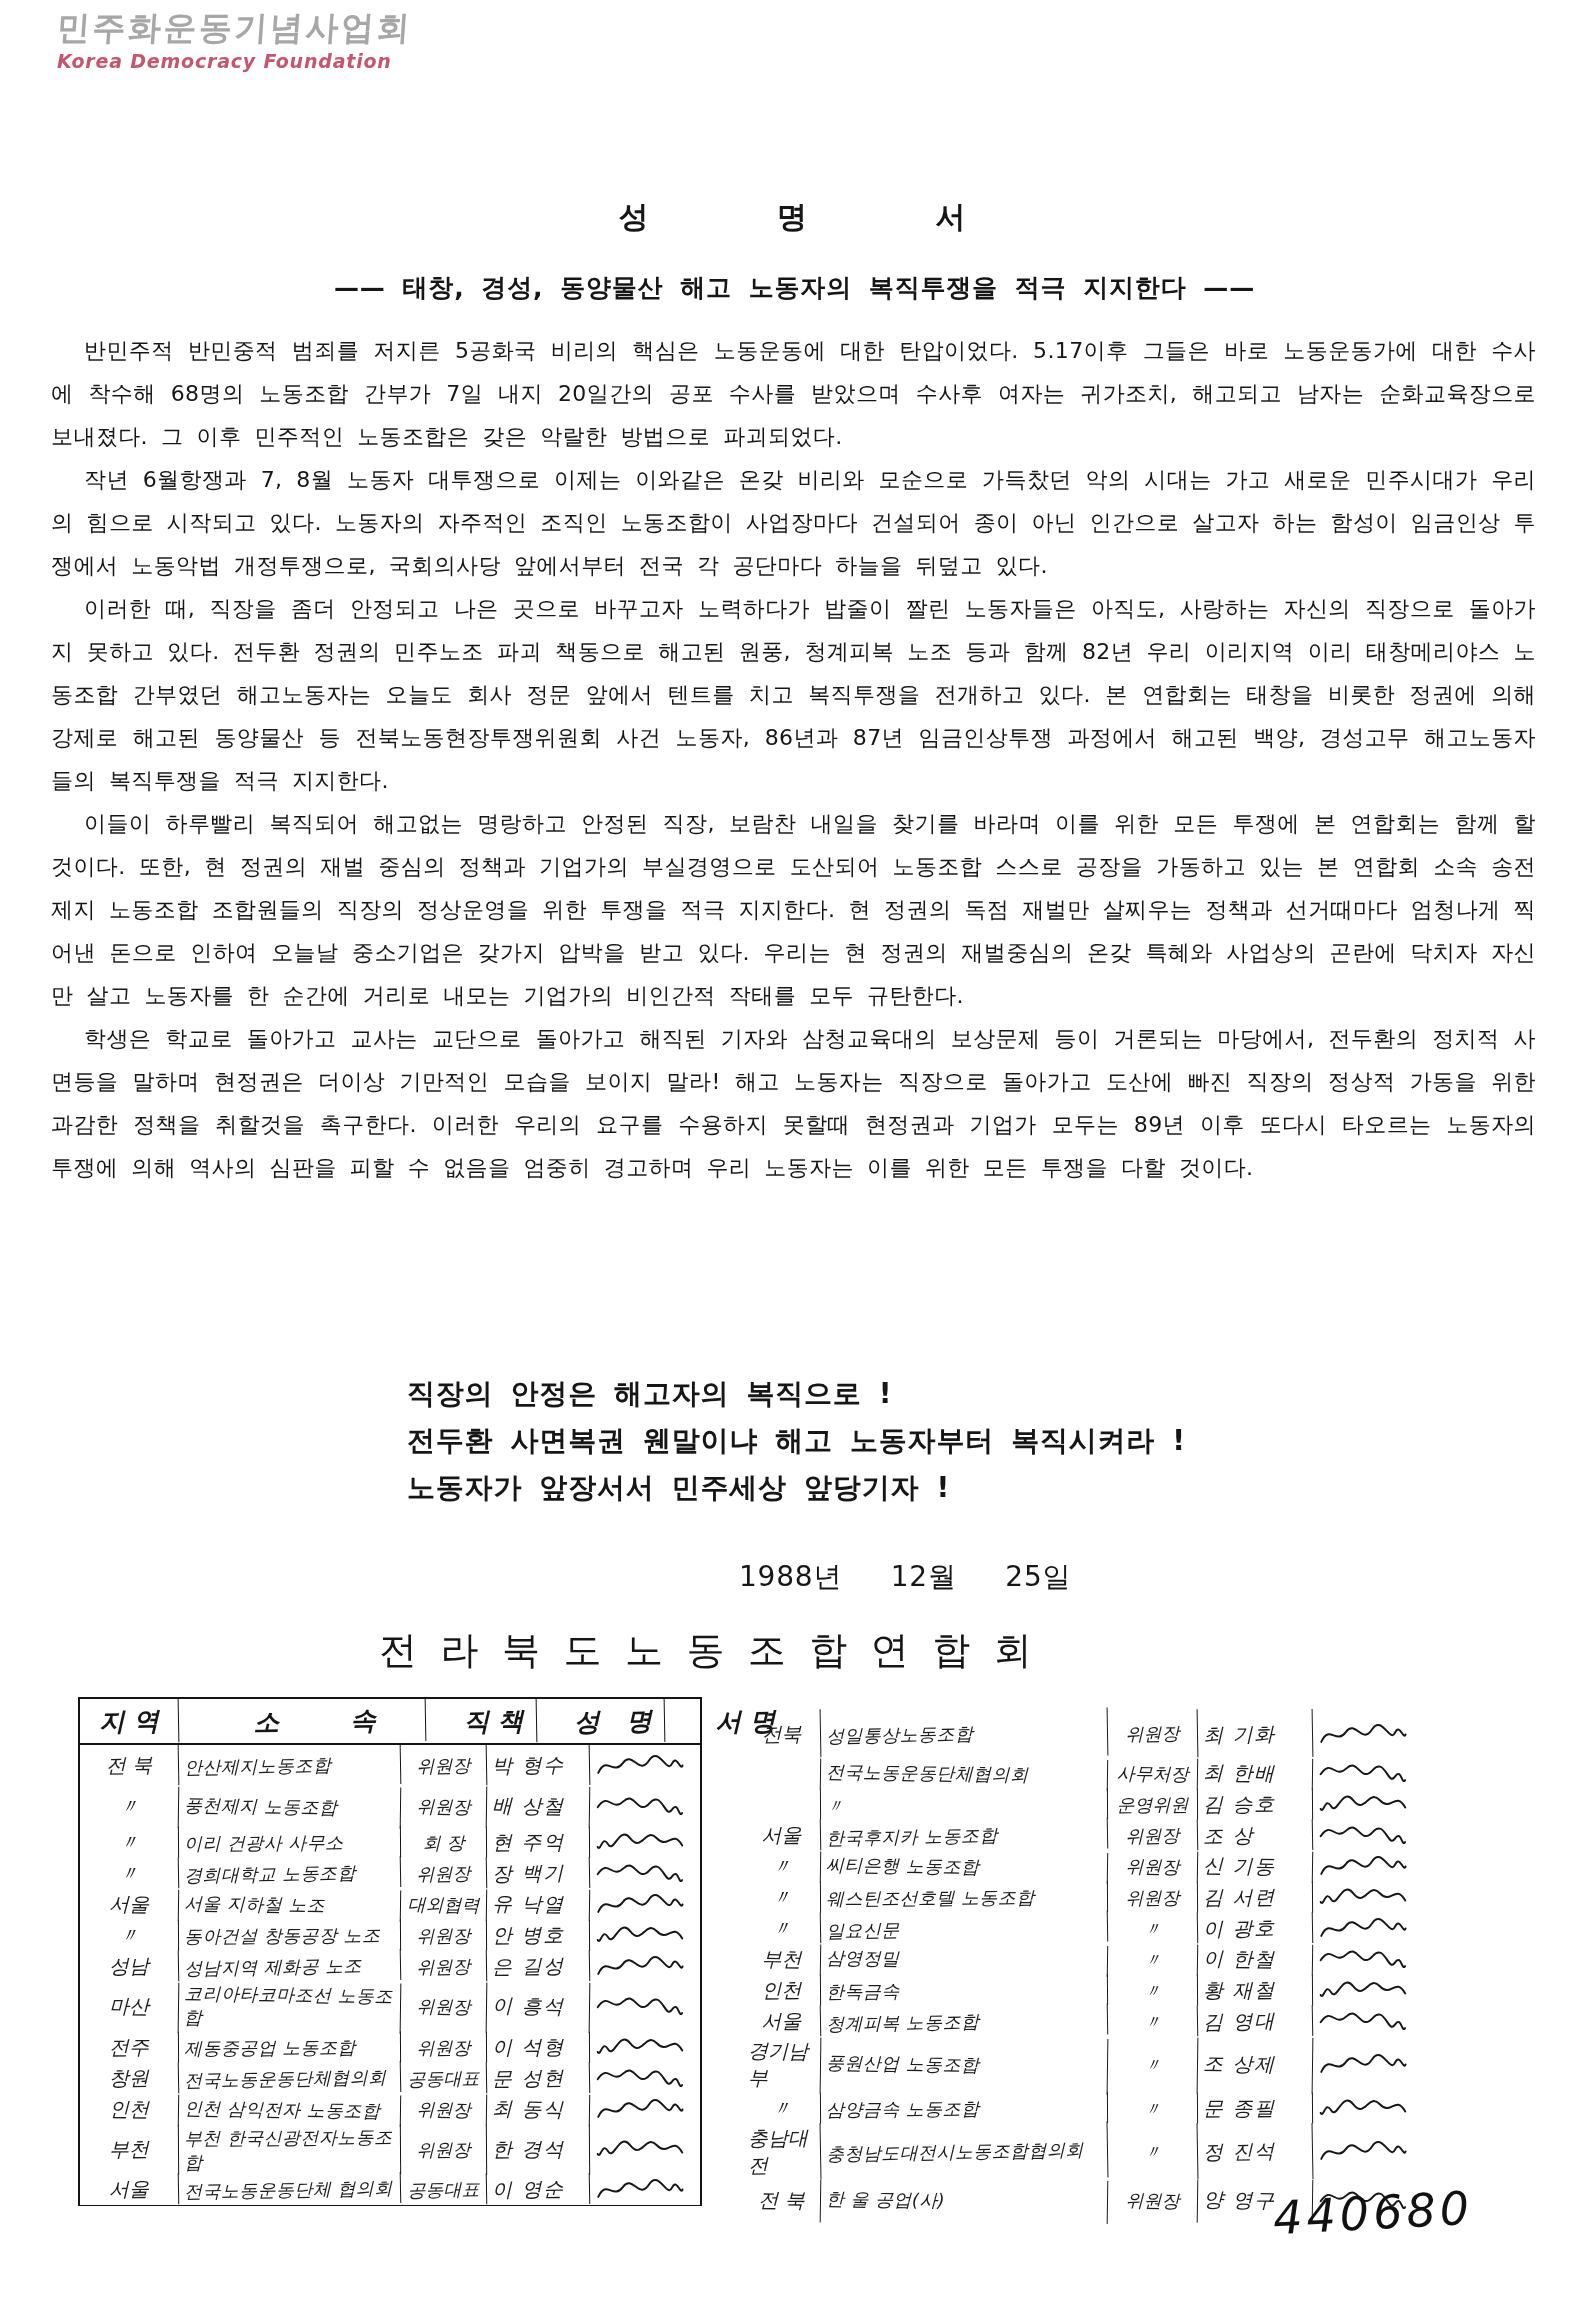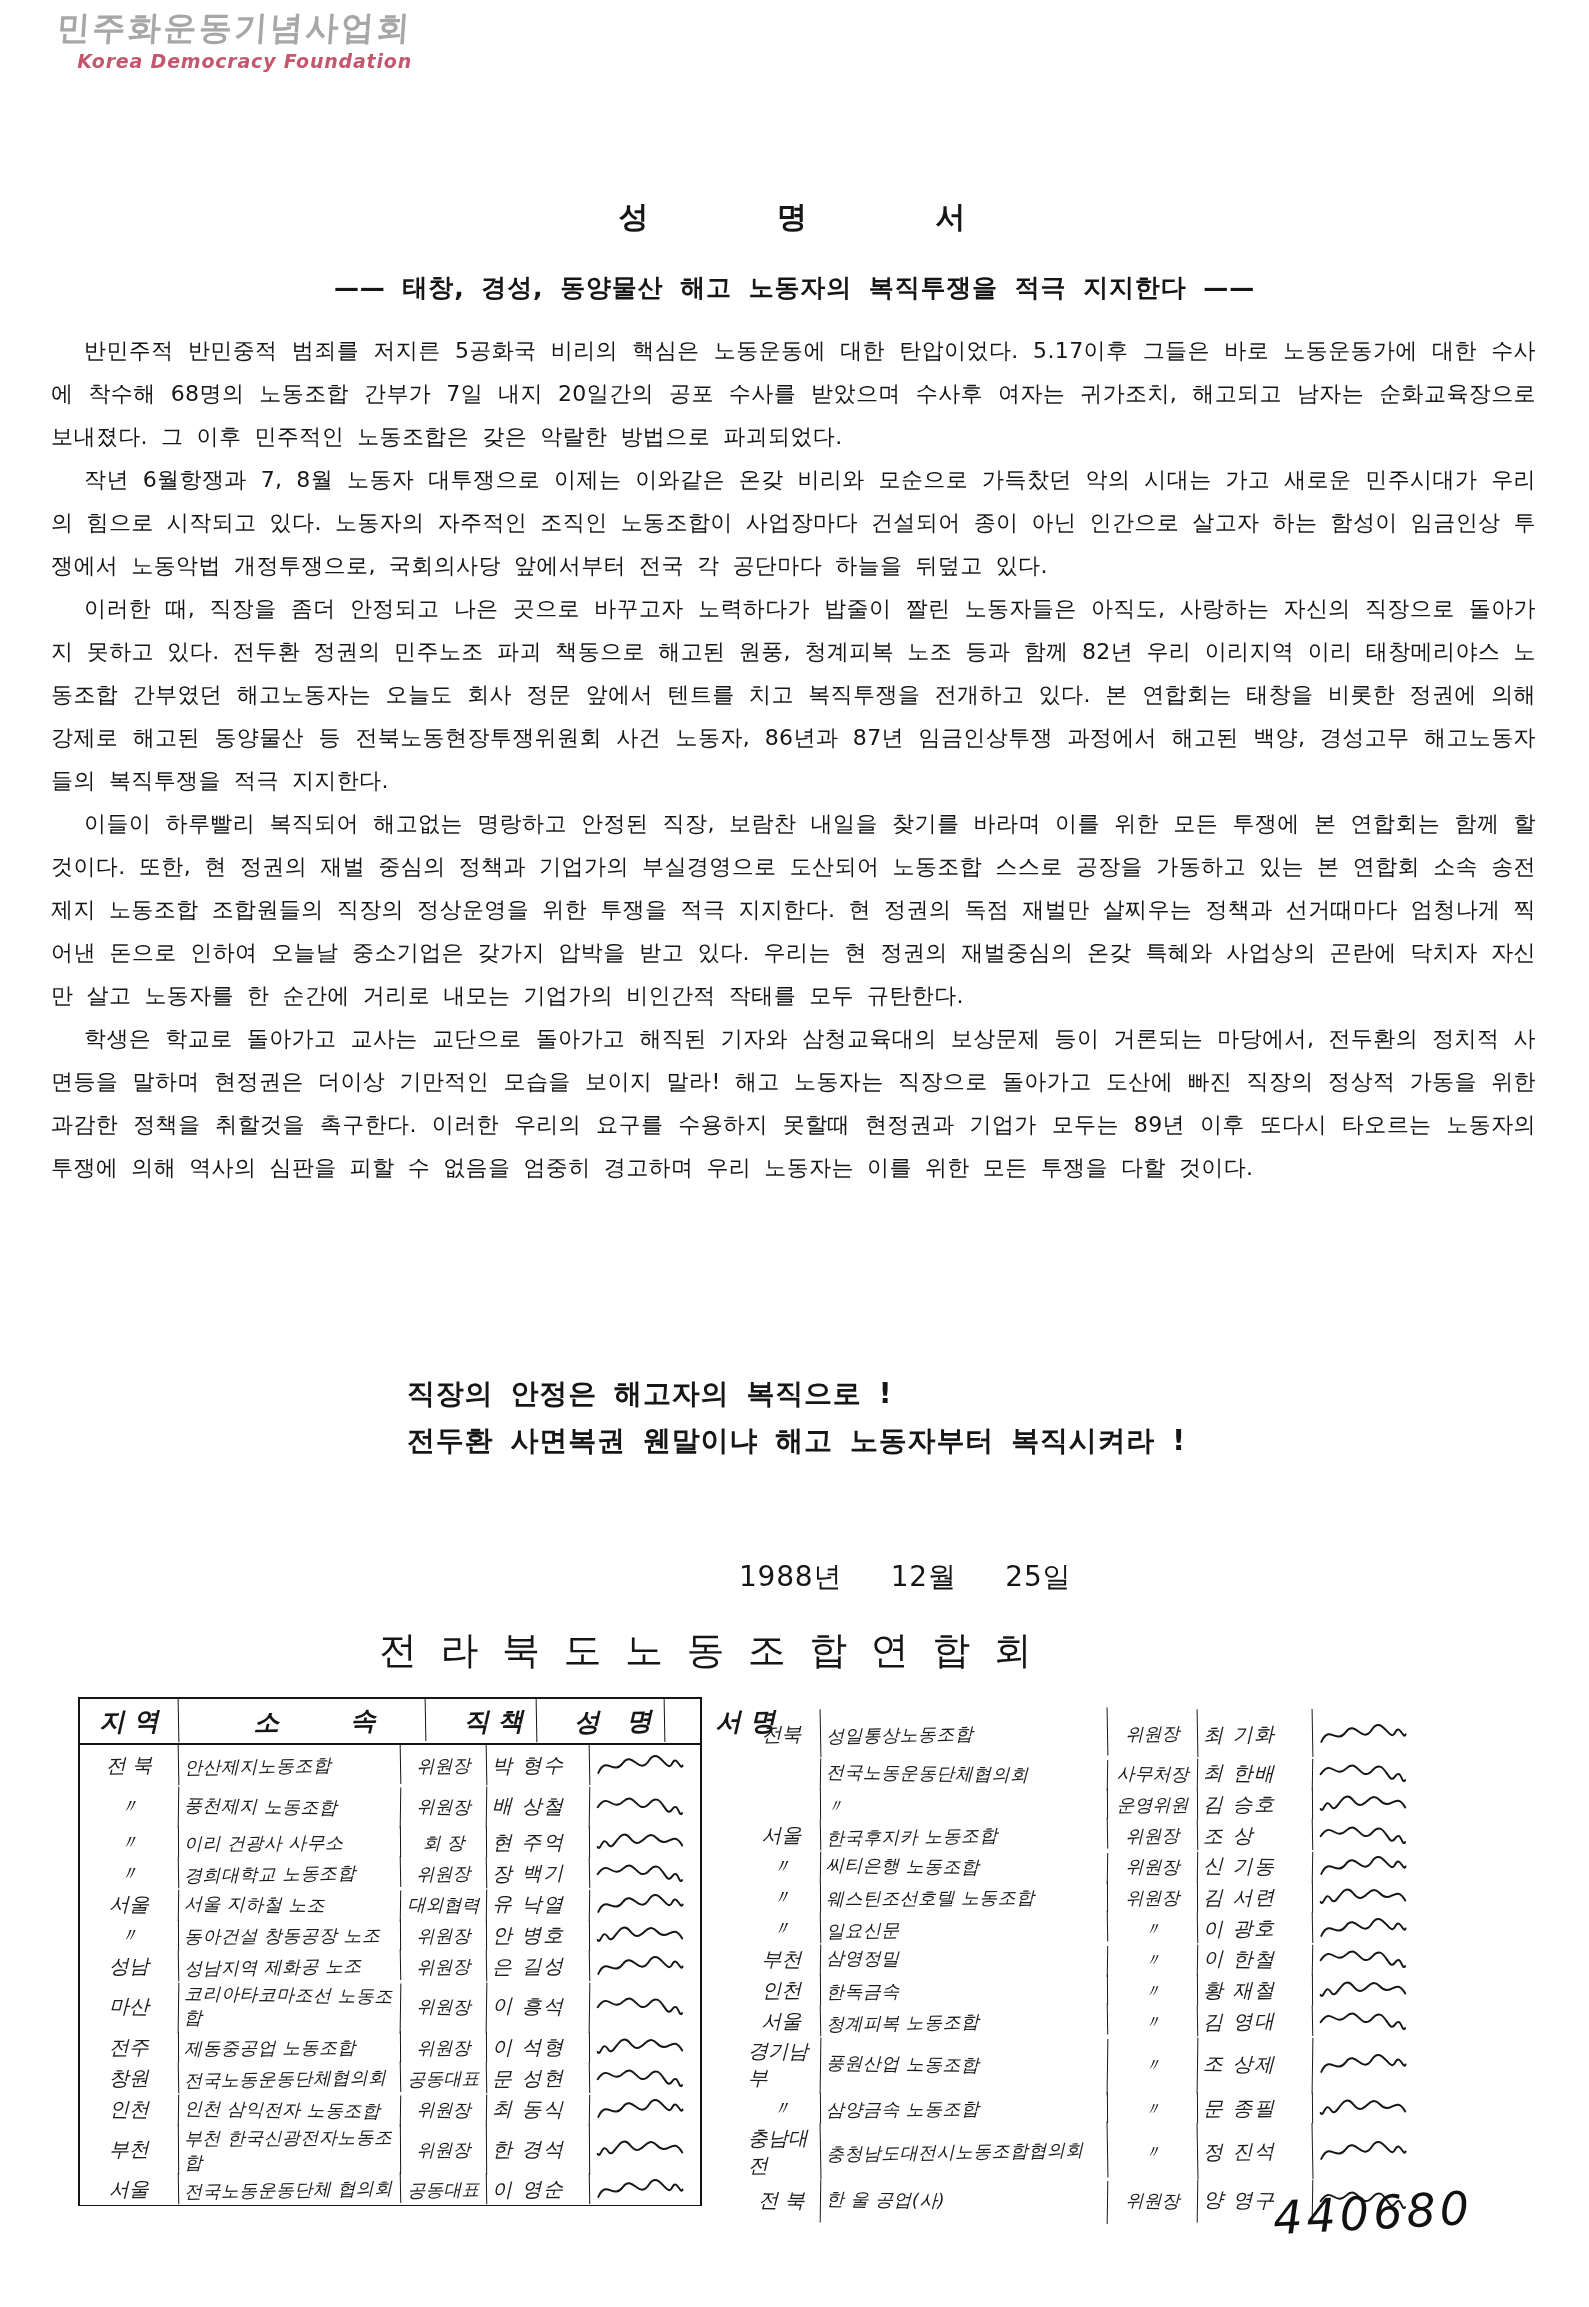--- a/index.html
+++ b/index.html
@@ -6,21 +6,21 @@
   .page{
     position:relative;width:1589px;height:2307px;background:#ffffff;
     font-family:"DejaVu Sans",sans-serif;color:#161616;overflow:hidden;
     margin:0 auto;
   }
   
   .logo{position:absolute;left:57px;top:10px;}
   .logo-kr{font-size:33px;font-weight:700;color:#a7a7a7;letter-spacing:2.5px;
     transform:skewX(-4deg);line-height:1.1;}
   .logo-en{font-size:19px;font-weight:800;font-style:italic;color:#c4566d;
-    letter-spacing:0.8px;margin-top:3.3px;text-align:right;}
+    letter-spacing:0.8px;margin-top:3.3px;}
   
   .doc-title{position:absolute;top:197px;left:0;width:100%;text-align:center;
     font-size:30px;font-weight:600;letter-spacing:5px;white-space:pre;}
   .doc-subtitle{position:absolute;top:271px;left:0;width:100%;text-align:center;
     font-size:25px;font-weight:700;word-spacing:7.4px;letter-spacing:0.8px;}
   
   .body-text{position:absolute;left:51px;top:329px;width:1485px;
     font-size:22px;line-height:43px;text-align:justify;word-spacing:5.7px;letter-spacing:0.4px;}
   .body-text p{margin:0;text-indent:1.5em;}
   
@@ -82,20 +82,21 @@
     <p>반민주적 반민중적 범죄를 저지른 5공화국 비리의 핵심은 노동운동에 대한 탄압이었다. 5.17이후 그들은 바로 노동운동가에 대한 수사에 착수해 68명의 노동조합 간부가 7일 내지 20일간의 공포 수사를 받았으며 수사후 여자는 귀가조치, 해고되고 남자는 순화교육장으로 보내졌다. 그 이후 민주적인 노동조합은 갖은 악랄한 방법으로 파괴되었다.</p>
     <p>작년 6월항쟁과 7, 8월 노동자 대투쟁으로 이제는 이와같은 온갖 비리와 모순으로 가득찼던 악의 시대는 가고 새로운 민주시대가 우리의 힘으로 시작되고 있다. 노동자의 자주적인 조직인 노동조합이 사업장마다 건설되어 종이 아닌 인간으로 살고자 하는 함성이 임금인상 투쟁에서 노동악법 개정투쟁으로, 국회의사당 앞에서부터 전국 각 공단마다 하늘을 뒤덮고 있다.</p>
     <p>이러한 때, 직장을 좀더 안정되고 나은 곳으로 바꾸고자 노력하다가 밥줄이 짤린 노동자들은 아직도, 사랑하는 자신의 직장으로 돌아가지 못하고 있다. 전두환 정권의 민주노조 파괴 책동으로 해고된 원풍, 청계피복 노조 등과 함께 82년 우리 이리지역 이리 태창메리야스 노동조합 간부였던 해고노동자는 오늘도 회사 정문 앞에서 텐트를 치고 복직투쟁을 전개하고 있다. 본 연합회는 태창을 비롯한 정권에 의해 강제로 해고된 동양물산 등 전북노동현장투쟁위원회 사건 노동자, 86년과 87년 임금인상투쟁 과정에서 해고된 백양, 경성고무 해고노동자들의 복직투쟁을 적극 지지한다.</p>
     <p>이들이 하루빨리 복직되어 해고없는 명랑하고 안정된 직장, 보람찬 내일을 찾기를 바라며 이를 위한 모든 투쟁에 본 연합회는 함께 할 것이다. 또한, 현 정권의 재벌 중심의 정책과 기업가의 부실경영으로 도산되어 노동조합 스스로 공장을 가동하고 있는 본 연합회 소속 송전제지 노동조합 조합원들의 직장의 정상운영을 위한 투쟁을 적극 지지한다. 현 정권의 독점 재벌만 살찌우는 정책과 선거때마다 엄청나게 찍어낸 돈으로 인하여 오늘날 중소기업은 갖가지 압박을 받고 있다. 우리는 현 정권의 재벌중심의 온갖 특혜와 사업상의 곤란에 닥치자 자신만 살고 노동자를 한 순간에 거리로 내모는 기업가의 비인간적 작태를 모두 규탄한다.</p>
     <p>학생은 학교로 돌아가고 교사는 교단으로 돌아가고 해직된 기자와 삼청교육대의 보상문제 등이 거론되는 마당에서, 전두환의 정치적 사면등을 말하며 현정권은 더이상 기만적인 모습을 보이지 말라! 해고 노동자는 직장으로 돌아가고 도산에 빠진 직장의 정상적 가동을 위한 과감한 정책을 취할것을 촉구한다. 이러한 우리의 요구를 수용하지 못할때 현정권과 기업가 모두는 89년 이후 또다시 타오르는 노동자의 투쟁에 의해 역사의 심판을 피할 수 없음을 엄중히 경고하며 우리 노동자는 이를 위한 모든 투쟁을 다할 것이다.</p>
   </div>
 
   <div class="slogans">
     <div class="slogan">직장의  안정은  해고자의  복직으로 !</div>
     <div class="slogan">전두환  사면복권  웬말이냐  해고  노동자부터  복직시켜라 !</div>
+    <div class="slogan">노동자가  앞장서서  민주세상  앞당기자 !</div>
   </div>
 
   <div class="doc-date">1988년     12월     25일</div>
   <div class="org-name">전 라 북 도 노 동 조 합 연 합 회</div>
 
   <div class="tbl tbl-left">
     <div class="thead">
       <div class="hc">지 역</div>
       <div class="hc">소        속</div>
       <div class="hc">직 책</div>

